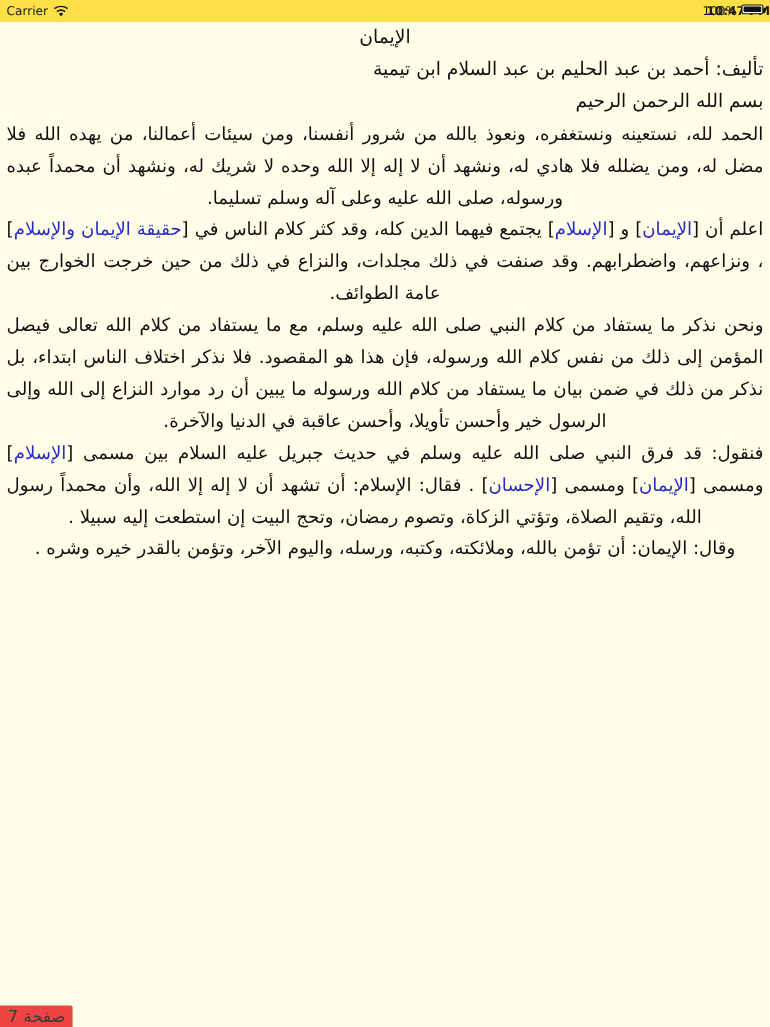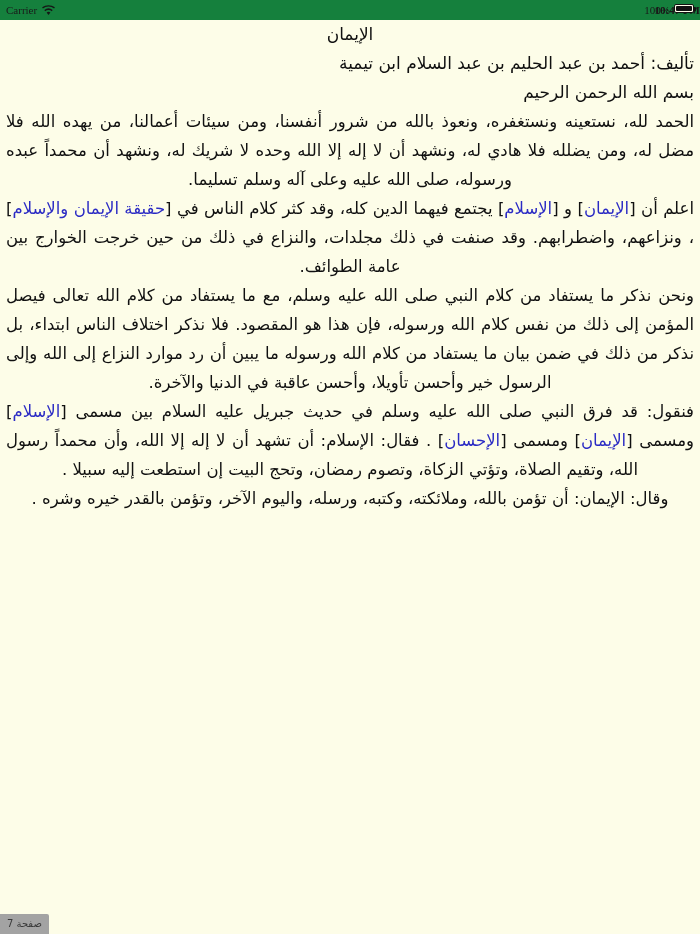--- a/index.html
+++ b/index.html
@@ -19,25 +19,24 @@
   
   .status-bar {
     height: 20px;
     width: 100%;
     box-sizing: border-box;
     display: flex;
     align-items: center;
     padding: 0 6px;
     font-size: 11px;
     color: #1a1a1a;
-    background: #15803d;
+    background: #fde047;
     direction: ltr;
     position: relative;
     z-index: 5;
-    font-family: Liberation Serif, serif;
   }
   .status-left {
     display: flex;
     align-items: center;
     gap: 5px;
     flex: 0 0 auto;
   }
   .status-center {
     position: absolute;
     left: 0;
@@ -132,23 +131,23 @@
     color: #2b2bc4;
     text-decoration: none;
     cursor: pointer;
   }
 
   
   .page-indicator {
     position: absolute;
     left: 0;
     bottom: 0;
-    background: #a3a3a3;
+    background: #ef4444;
     color: #3a3a3a;
-    font-size: 10px;
+    font-size: 15px;
     line-height: 14px;
     padding: 3px 7px 3px 7px;
     direction: rtl;
     border-top-right-radius: 2px;
     white-space: nowrap;
   }
 </style>
 </head>
 <body>
 

